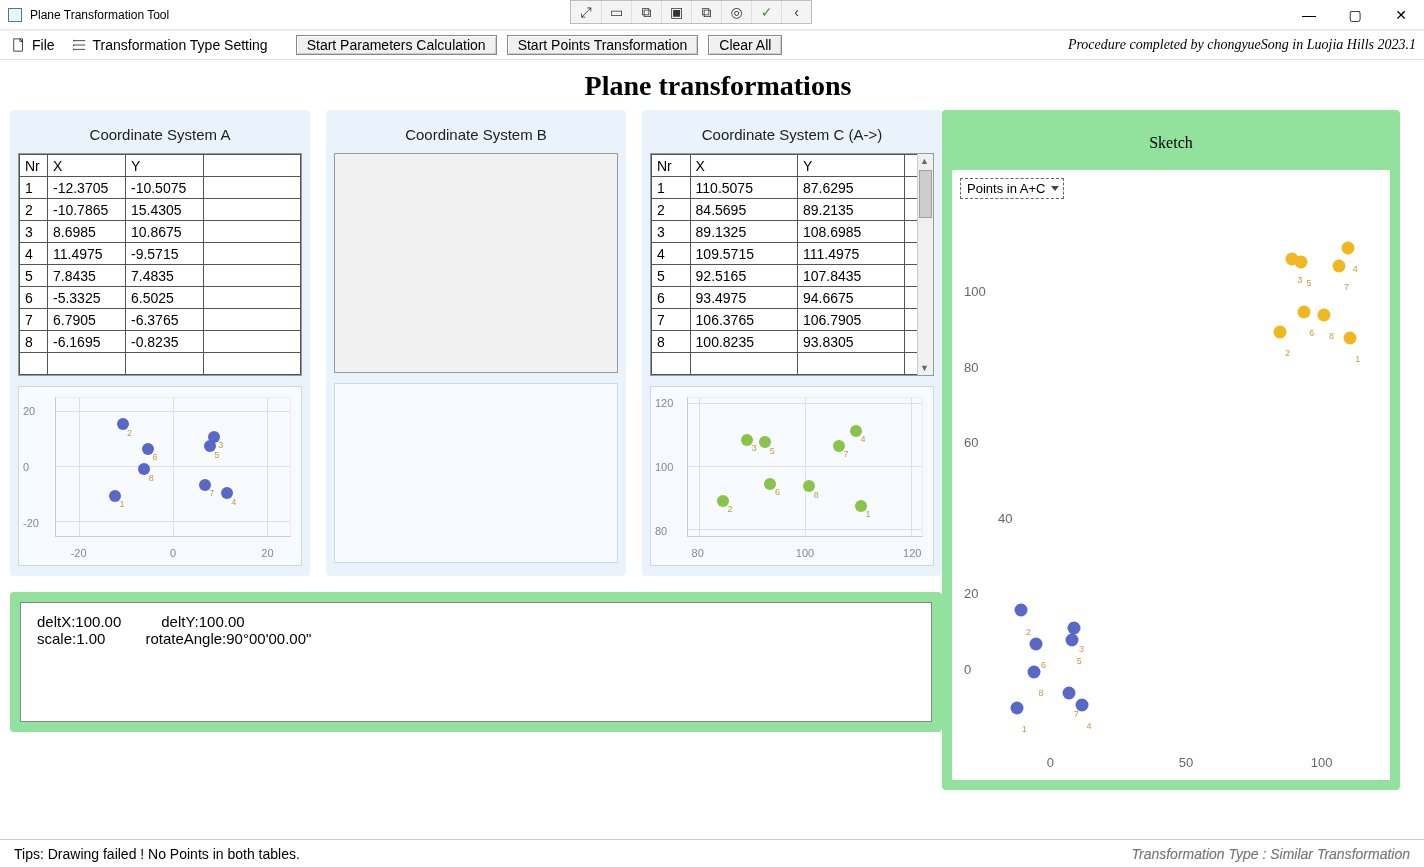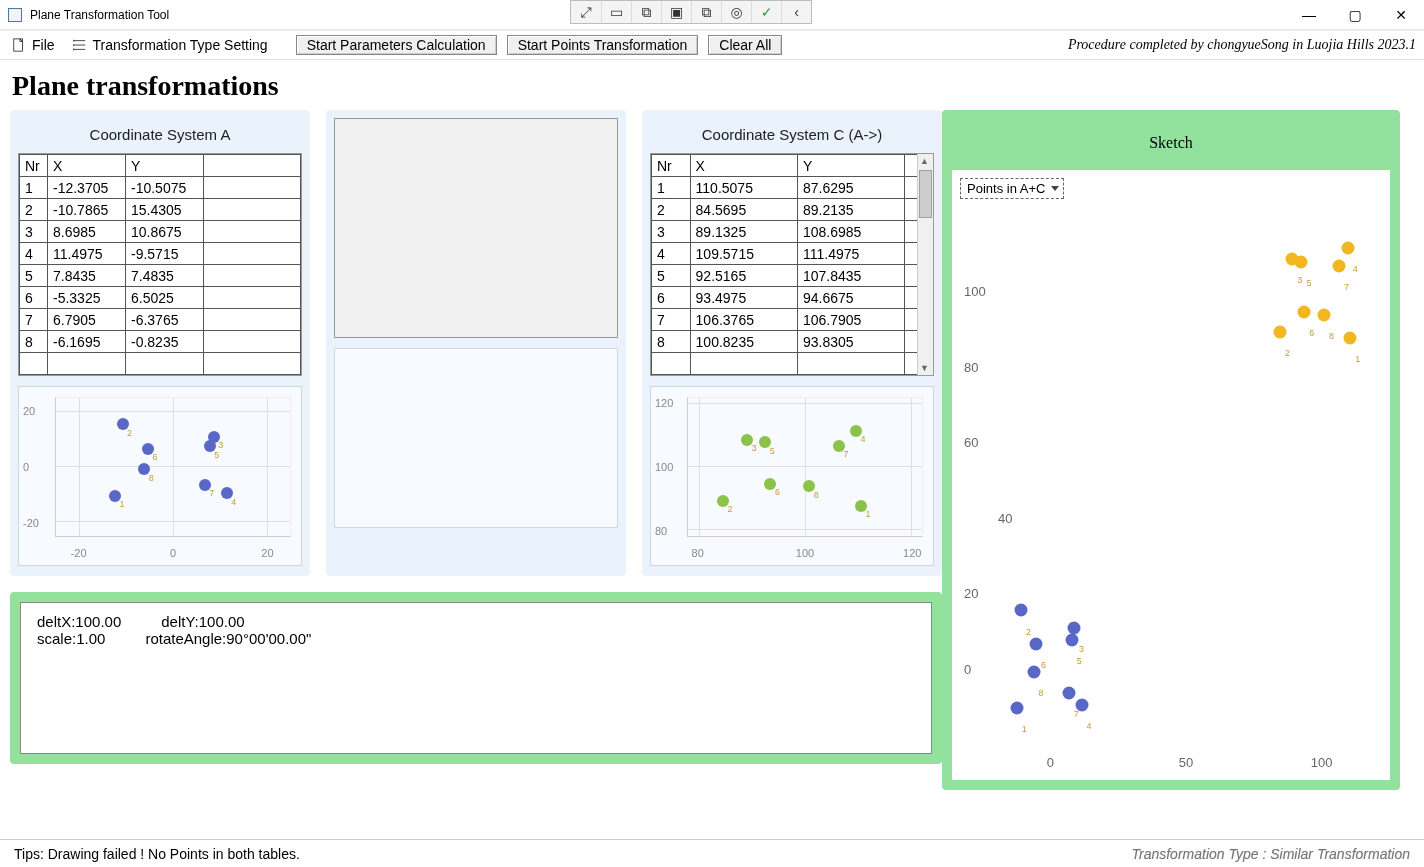--- a/index.html
+++ b/index.html
@@ -14,21 +14,21 @@
 .overlay-toolbar { position: absolute; top: 0; left: 570px; height: 24px; display: flex; align-items: center; border: 1px solid #bcbcbc; background: #f4f4f4; }
 .overlay-toolbar .ob { width: 30px; height: 22px; display:flex; align-items:center; justify-content:center; font-size:14px; color:#333; border-left:1px solid #ddd;}
 .overlay-toolbar .ob:first-child{border-left:none;}
 
 .menubar { height: 30px; border-top: 1px solid #f0f0f0; border-bottom: 1px solid #e0e0e0; display:flex; align-items:center; padding: 0 8px; gap: 10px; }
 .menubar .menu-item { font-size: 14px; color:#000; display:flex; align-items:center; gap:6px; padding: 0 4px; }
 .menubar .menu-item .mi-icon { width:14px; height:14px; }
 .menubar .btn { font-size:14px; padding: 1px 10px; border:1px solid #888; background:#f0f0f0; box-shadow: inset 1px 1px 0 #fff, inset -1px -1px 0 #ccc;}
 .menubar .credit { margin-left:auto; font-style: italic; font-family: Georgia, serif; font-size: 14px; }
 
-.main-title { font-size: 28px; font-weight:bold; font-family: Georgia, serif; padding: 10px 0 8px 12px; }
+.main-title { text-align:center; font-size: 28px; font-weight:bold; font-family: Georgia, serif; padding: 10px 0 8px 12px; }
 
 .content { display:flex; padding: 0 10px; }
 .left-col { width: 932px; }
 .right-col { width: 458px; }
 
 .panels-row { display:flex; gap:16px; }
 .panel { flex:1; background:#eaf2fb; border-radius:4px; padding: 8px 8px 10px 8px; display:flex; flex-direction:column; align-items:center; }
 .panel-title { font-size:15px; color:#222; padding: 8px 0 10px 0; }
 .table-wrap { width: 100%; background:#fff; border:1px solid #999; }
 .table-wrap.empty { height: 220px; background:#f1f1f1; }
@@ -49,21 +49,21 @@
 .xtick { position:absolute; bottom:6px; font-size:11px; color:#888; transform:translateX(-50%);}
 .dot { position:absolute; width:12px; height:12px; border-radius:50%; transform:translate(-50%,50%);}
 .dotA { background:#5967c6; }
 .dotC { background:#8bc24a; }
 .gridv { position:absolute; top:0; bottom:0; width:1px; background:#e0e0e0;}
 .gridh { position:absolute; left:0; right:0; height:1px; background:#e0e0e0;}
 .plabel { position:absolute; font-size:9px; color:#c89b3c; transform:translate(-50%,50%);}
 
 .big-panel-green { background:#92e29e; border-radius:4px; padding:10px; }
 .tp-title { text-align:center; font-size:16px; padding: 4px 0 10px 0; font-family: Georgia, serif; }
-.tp-body { background:#fff; border:1px solid #888; padding:10px 16px; height:152px; font-size:15px; }
+.tp-body { background:#fff; border:1px solid #888; padding:10px 16px; height:120px; font-size:15px; }
 .tp-body .row { display:flex; gap:40px; }
 
 .sketch-panel { background:#92e29e; border-radius:4px; padding:10px; height:680px; display:flex; flex-direction:column; align-items:center; }
 .sketch-title { font-size:16px; padding: 14px 0 18px 0; font-family: Georgia, serif; }
 .sketch-body { background:#fff; width:100%; flex:1; position:relative; }
 .dropdown { position:absolute; top:8px; left:8px; border:1px dashed #666; background:#fff; padding:2px 18px 2px 6px; font-size:13px; }
 .dropdown::after{content:""; position:absolute; right:4px; top:7px; border-left:4px solid transparent; border-right:4px solid transparent; border-top:5px solid #444;}
 .big-plot { position:absolute; left:44px; top:46px; right:14px; bottom:36px; }
 .by-tick{ position:absolute; left:12px; font-size:13px; color:#666; transform:translateY(-50%);}
 .bx-tick{ position:absolute; bottom:10px; font-size:13px; color:#666; transform:translateX(-50%);}
@@ -231,20 +231,21 @@
             <div class="xtick" style="left: 59.6px;">-20</div>
             <div class="xtick" style="left: 154px;">0</div>
             <div class="xtick" style="left: 248.4px;">20</div>
             <div class="ytick" style="top: 136px;">-20</div>
             <div class="ytick" style="top: 80px;">0</div>
             <div class="ytick" style="top: 24px;">20</div>
           </div>
       </div>
 
       <div class="panel">
+        <div class="panel-title">Coordinate System B</div>
         <div class="table-wrap empty"></div>
         <div class="mini-chart" style="background:#f7fbff;"></div>
       </div>
 
       <div class="panel">
         <div class="panel-title">Coordinate System C (A-&gt;)</div>
         <div class="table-wrap scroll-wrap">
           <table>
             <thead>
                 <tr>

